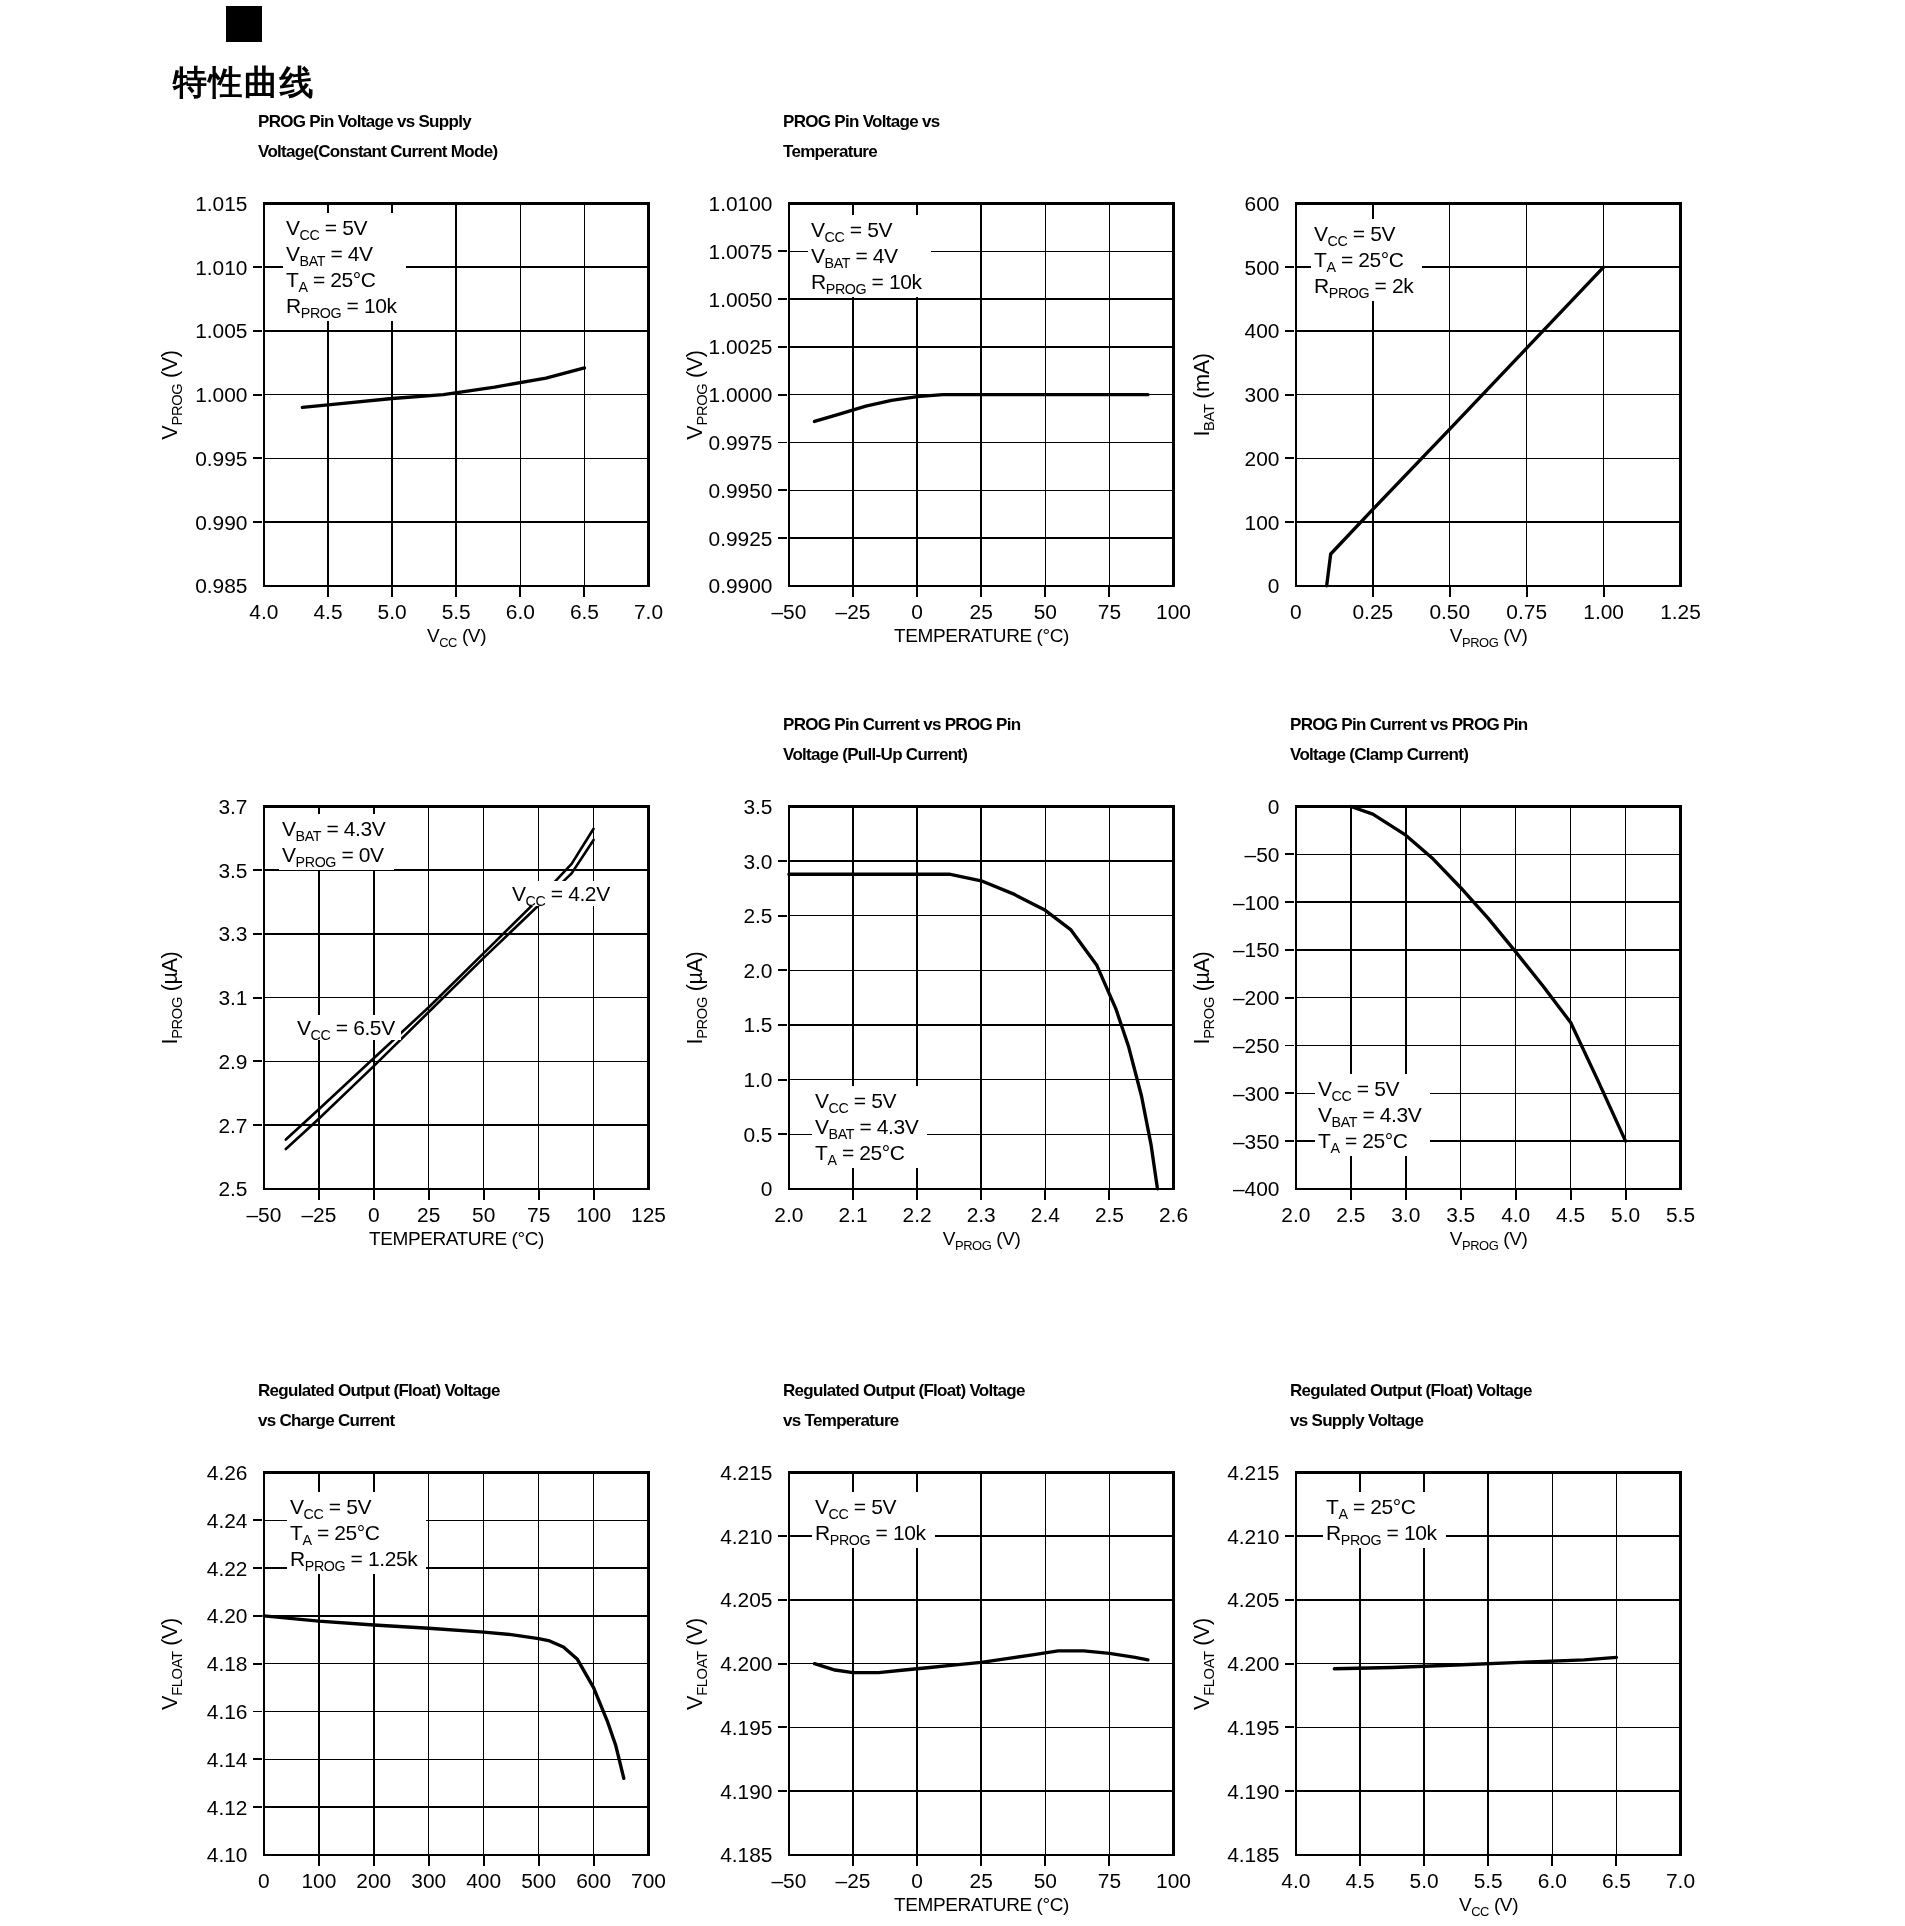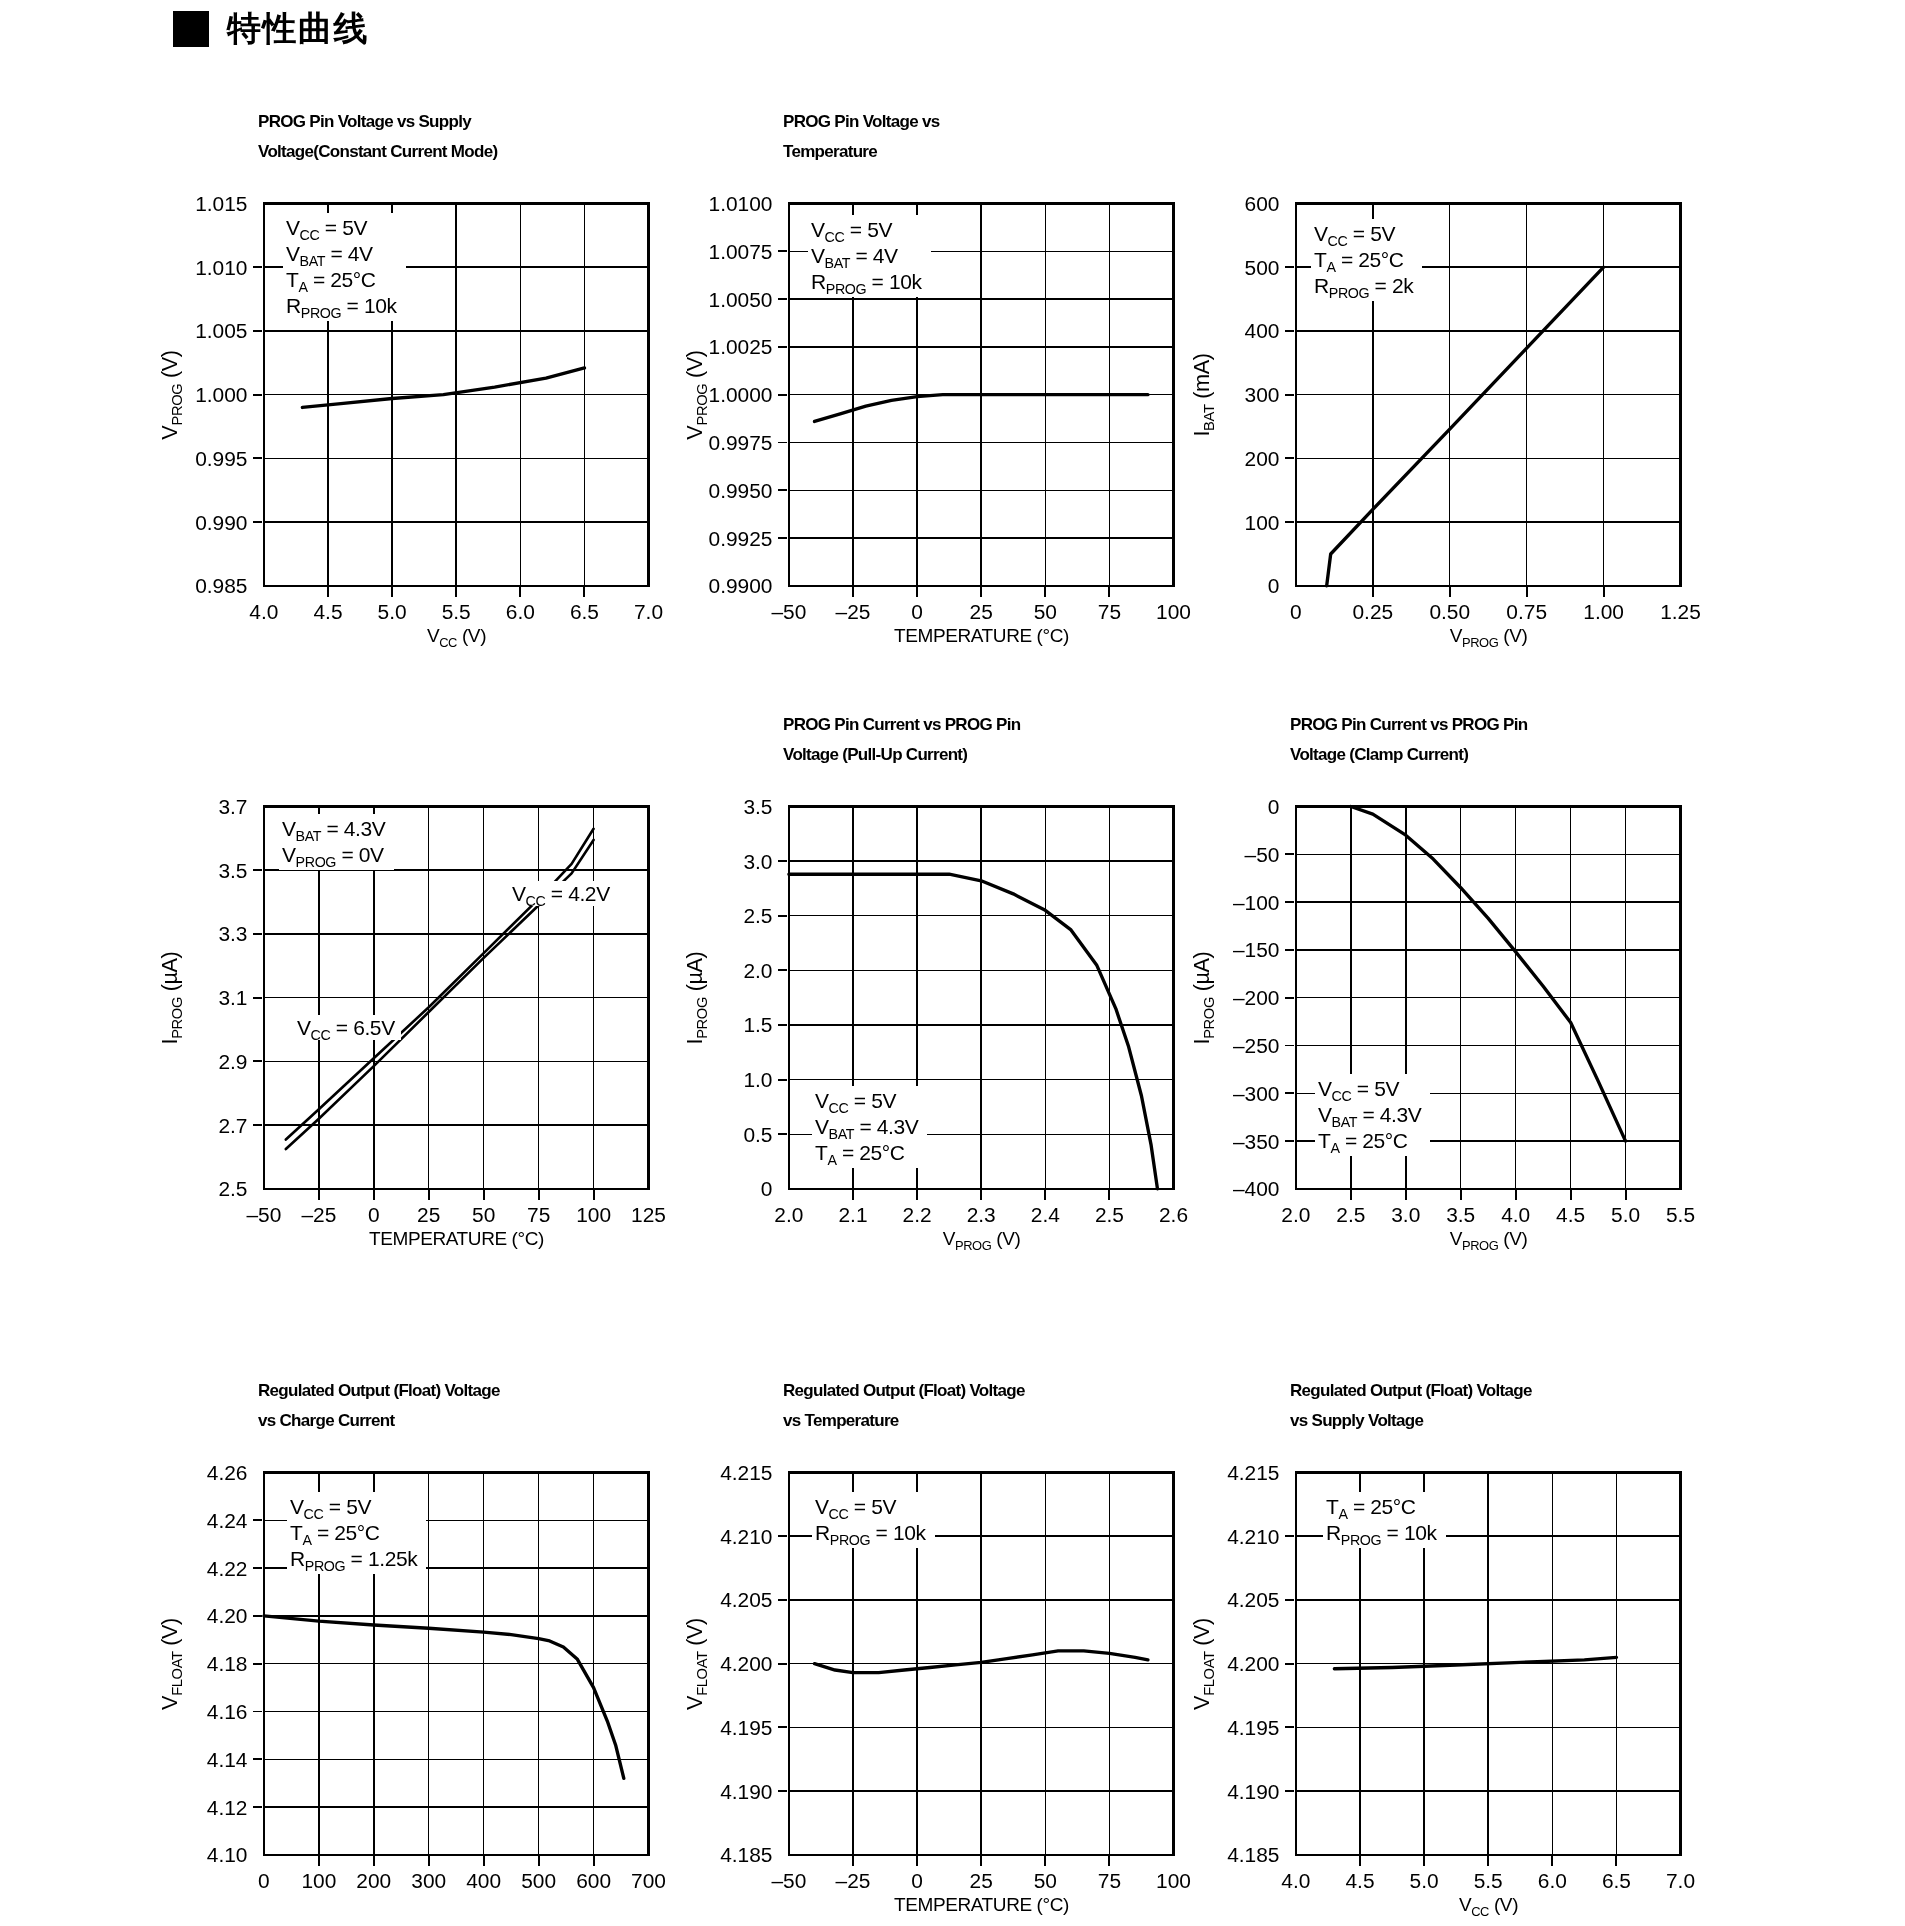--- a/index.html
+++ b/index.html
@@ -1,21 +1,21 @@
 <!DOCTYPE html>
 <html style="font-size:12px"><head>
 <meta charset="utf-8">
 <style>
   html,body{margin:0;padding:0;}
   body{
     width:1905px;height:1926px;position:relative;overflow:hidden;
     background:#ffffff;color:#000;
     font-family:"Liberation Sans","DejaVu Sans",sans-serif;
   }
-  .hdr{position:absolute;top:6px;left:173px;display:flex;align-items:center;gap:18px;}
+  .hdr{position:absolute;top:6px;left:173px;display:flex;align-items:center;gap:18px;flex-direction:column;}
   .hdr .sq{width:36px;height:36px;background:#000;}
   .hdr .txt{font-size:34px;font-weight:bold;letter-spacing:1.5px;}
   .chart{position:absolute;width:538px;height:583px;}
   .ctitle{
     position:absolute;left:110px;top:1.5px;width:433px;
     font-size:17px;line-height:30px;font-weight:bold;
     letter-spacing:-0.7px;white-space:pre-line;
   }
   svg.plot{position:absolute;left:0;top:94px;overflow:visible;}
   svg.plot text{font-family:"Liberation Sans","DejaVu Sans",sans-serif;fill:#000;font-size:28px;}

